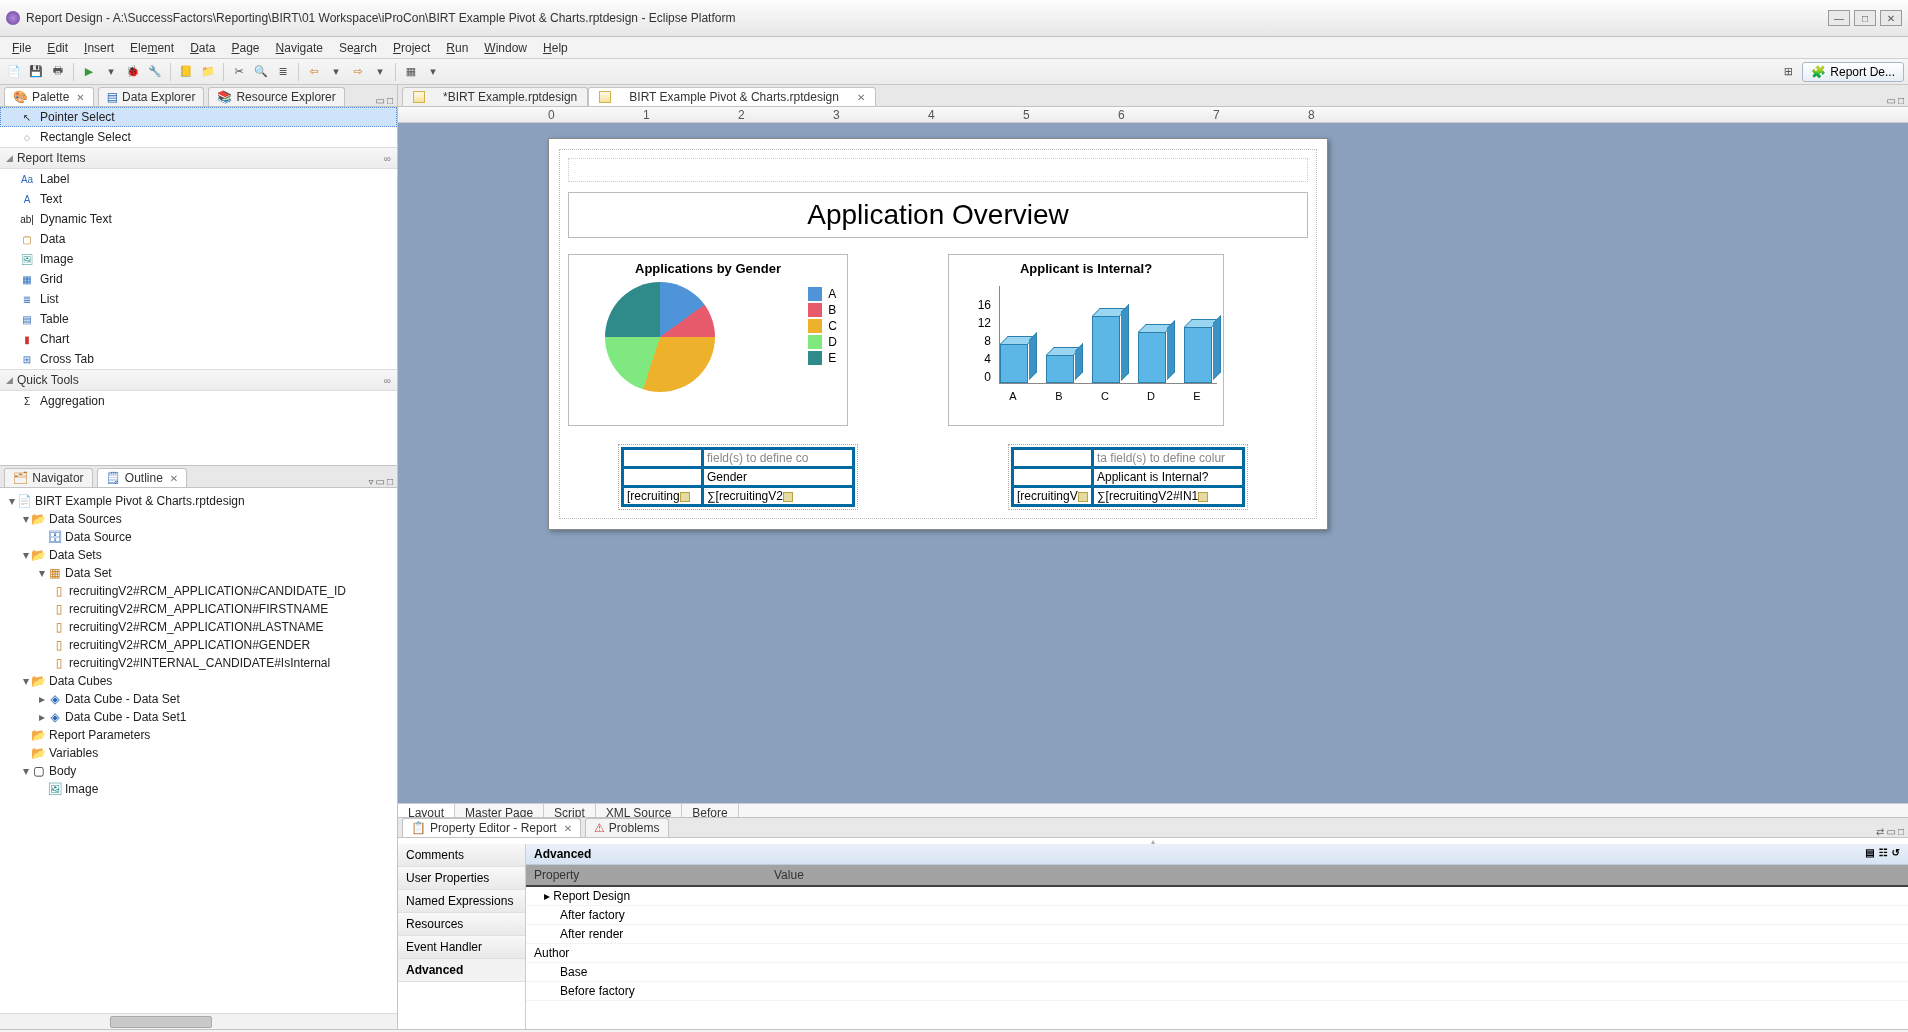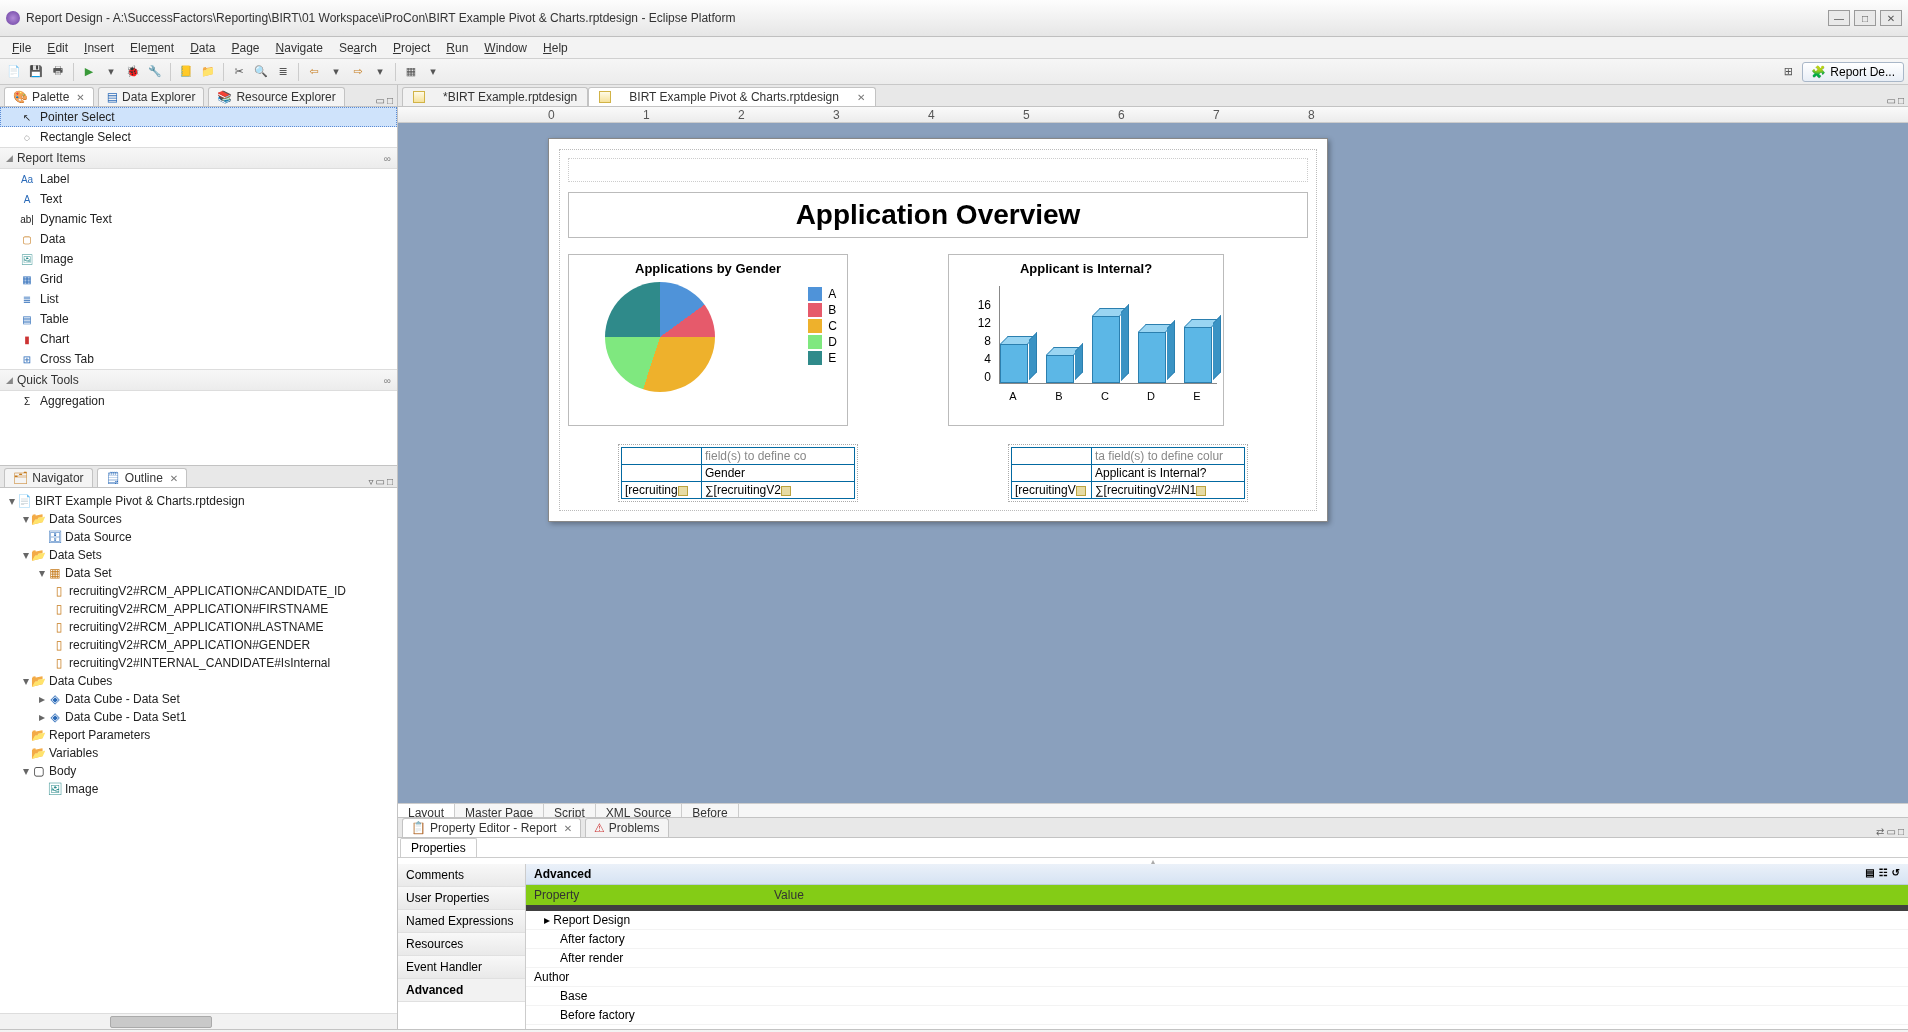--- a/index.html
+++ b/index.html
@@ -61,61 +61,61 @@
 .ed-tab.active{background:#fff;}
 .ed-tab .doc-ico{width:12px;height:12px;background:linear-gradient(#fffbe8,#f6e29b);border:1px solid #d1b347;}
 .ed-tab .x{font-size:10px;color:#777;}
 
 .ruler{height:16px;background:linear-gradient(#fafafa,#ececec);border-bottom:1px solid #ccc;position:relative;font-size:9px;color:#555;}
 .ruler .mark{position:absolute;top:1px;}
 .canvas-wrap{flex:1;overflow:auto;background:#8aa0bd;position:relative;}
 .page{position:absolute;left:150px;top:15px;width:780px;background:#fff;border:1px solid #888;box-shadow:2px 2px 5px rgba(0,0,0,.3);}
 .page-inner{border:1px dotted #bbb;margin:10px;padding:8px;}
 .page-title-box{border:1px solid #bbb;text-align:center;padding:6px 0;margin-bottom:16px;}
-.page-title-box h1{font-size:28px;font-weight:700;font-family:Arial,sans-serif;}
+.page-title-box h1{font-size:28px;font-weight:400;font-family:Arial,sans-serif;}
 .chart-row{display:flex;gap:100px;}
 .chart-box{border:1px solid #bbb;width:280px;height:172px;position:relative;padding:6px;}
 .chart-box.wide{width:276px;}
 .chart-title{text-align:center;font-weight:bold;font-size:13px;margin-bottom:6px;}
 .legend{position:absolute;right:10px;top:30px;font-size:12px;}
 .legend div{display:flex;align-items:center;gap:6px;margin:2px 0;}
 .sw{width:14px;height:14px;}
 .pie{width:110px;height:110px;border-radius:50%;position:relative;margin-left:30px;margin-top:6px;}
 .bar-chart{position:relative;width:240px;height:120px;margin-left:22px;}
 .yaxis{position:absolute;left:-4px;top:16px;bottom:18px;display:flex;flex-direction:column;justify-content:space-between;font-size:11px;text-align:right;width:18px;}
 .bars{position:absolute;left:22px;right:0;bottom:18px;top:4px;display:flex;align-items:flex-end;gap:18px;border-left:1px solid #888;border-bottom:1px solid #888;}
 .bar3d{width:28px;position:relative;}
 .bar3d .front{background:#5cb7e6;border:1px solid #2b7faf;}
 .bar3d .top{position:absolute;top:-8px;left:4px;width:28px;height:8px;transform:skewX(-45deg);background:#9ad5f2;border:1px solid #2b7faf;border-bottom:none;}
 .bar3d .side{position:absolute;top:-8px;right:-9px;width:8px;transform:skewY(-45deg);background:#3a93c4;border:1px solid #2b7faf;border-left:none;}
 .xaxis{position:absolute;left:22px;right:0;bottom:0;display:flex;gap:18px;}
 .xaxis span{width:28px;text-align:center;font-size:11px;}
 .pivot-row{display:flex;gap:90px;margin-top:18px;}
 .pivot{border:1px dotted #aaa;padding:2px;width:240px;}
 .pivot table{border-collapse:collapse;width:100%;}
-.pivot td{border:1px solid #0369a1;padding:1px 3px;font-size:11px;white-space:nowrap;}
+.pivot td{border:3px solid #0369a1;padding:1px 3px;font-size:11px;white-space:nowrap;}
 .pivot .grey{color:#888;}
 .fld-ico{display:inline-block;width:10px;height:10px;background:#e7dba4;border:1px solid #baa23f;vertical-align:middle;}
 
 .design-tabs{height:14px;background:#f6f6f6;border-top:1px solid #ccc;display:flex;}
 .design-tabs span{padding:2px 10px;border-right:1px solid #ccc;color:#333;}
 .design-tabs span.active{background:#fff;}
 
 
 .bottom{height:212px;border-top:1px solid #c3c3c3;background:#fff;display:flex;flex-direction:column;}
 .prop-categories{display:flex;height:100%;}
 .cat-list{width:128px;border-right:1px solid #ccc;display:flex;flex-direction:column;}
 .cat-list div{padding:4px 8px;border-bottom:1px solid #e0e0e0;background:linear-gradient(#f8f8f8,#e9e9e9);}
 .cat-list div.active{font-weight:bold;background:#f2f2f2;}
 .prop-area{flex:1;display:flex;flex-direction:column;}
 .prop-head{background:linear-gradient(#ebf1f9,#d6e3f3);padding:3px 8px;font-weight:bold;border-bottom:1px solid #bcd;display:flex;}
 .prop-head .tbtns{margin-left:auto;display:flex;gap:4px;}
 .prop-table{flex:1;overflow:auto;}
 .prop-table table{width:100%;border-collapse:collapse;}
-.prop-table th{background:#84cc16;border-bottom:6px solid #404040;padding:3px 8px;text-align:left;font-weight:normal;color:#333;}
+.prop-table th{background:#a3a3a3;border-bottom:2px solid #404040;padding:3px 8px;text-align:left;font-weight:normal;color:#333;}
 .prop-table td{padding:2px 8px;border-bottom:1px solid #f3f3f3;}
 .prop-sub{height:20px;border-bottom:1px solid #ccc;display:flex;align-items:center;}
 .prop-sub span{padding:2px 10px;border:1px solid #ccc;border-bottom:none;background:#fff;margin-left:2px;border-radius:2px 2px 0 0;}
 .tiny-grip{height:6px;display:flex;justify-content:center;align-items:center;color:#aaa;font-size:8px;}
 
 
 .statusbar{height:18px;background:linear-gradient(#f4f4f4,#e6e6e6);border-top:1px solid #c3c3c3;display:flex;align-items:center;padding:0 6px;color:#555;font-size:11px;}
 .sb-ico{width:12px;height:12px;border:1px dotted #aaa;}
 
 
@@ -480,23 +480,20 @@
         <div class="view-tab">
           <span class="ic-red">⚠</span>
           <span>Problems</span>
         </div>
         <div class="view-ctrl">
           <span class="vicon">⇄</span>
           <span class="vicon">▭</span>
           <span class="vicon">□</span>
         </div>
       </div>
-      <div class="prop-sub">
-        <span>Properties</span>
-      </div>
       <div class="tiny-grip">▴</div>
       <div class="prop-categories">
         <div class="cat-list">
           <div>Comments</div>
           <div>User Properties</div>
           <div>Named Expressions</div>
           <div>Resources</div>
           <div>Event Handler</div>
           <div class="active">Advanced</div>
         </div>

